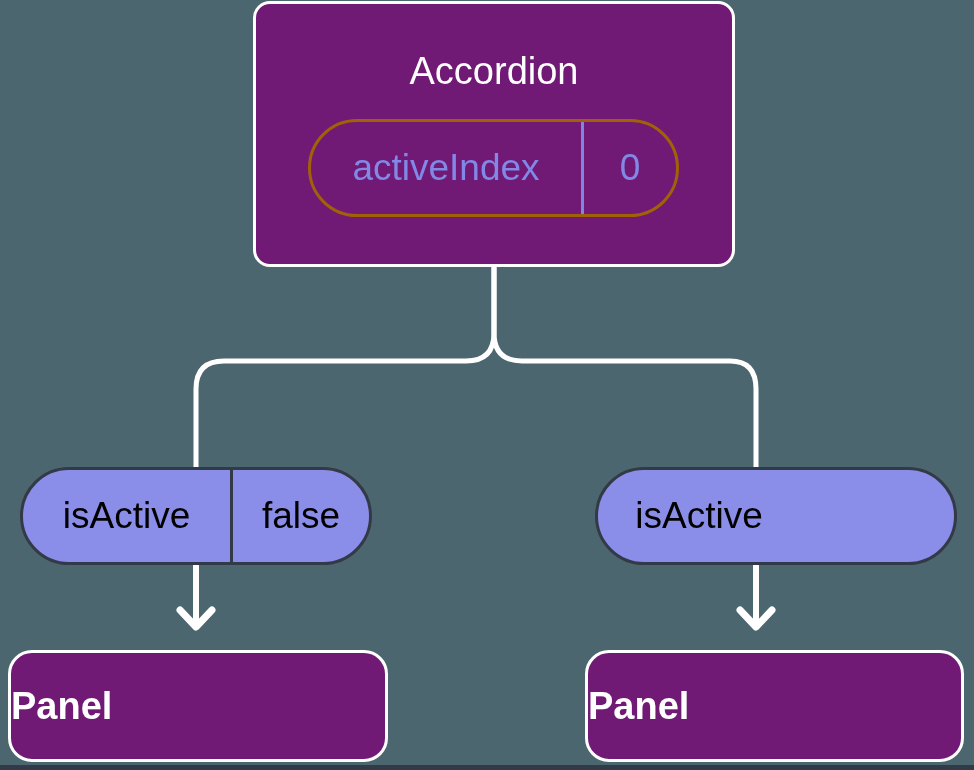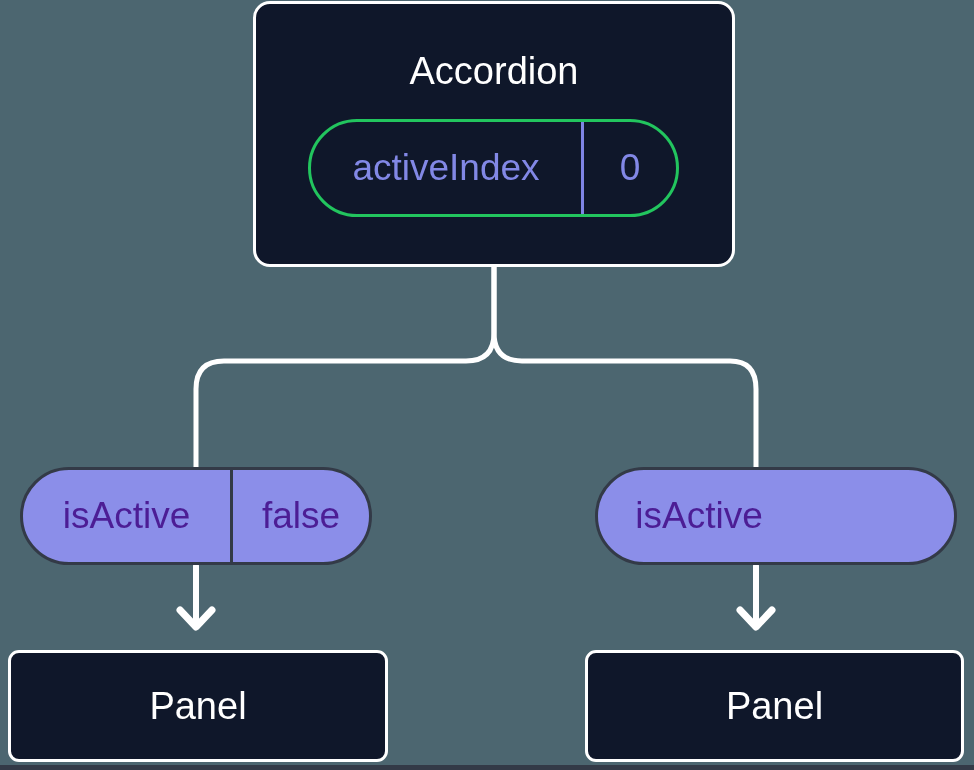--- a/index.html
+++ b/index.html
@@ -12,21 +12,21 @@
     overflow: hidden;
   }
   .connectors {
     position: absolute;
     left: 0; top: 0;
     width: 974px; height: 770px;
     z-index: 0;
   }
   .node {
     position: absolute;
-    background: #0f172a;
+    background: #701a75;
     border: 3px solid #FFFFFF;
     box-sizing: border-box;
     z-index: 1;
   }
   .accordion {
     left: 253px; top: 1px;
     width: 482px; height: 266px;
     border-radius: 17px;
   }
   .node-title {
@@ -48,43 +48,43 @@
   .pill-cell {
     display: flex;
     align-items: center;
     justify-content: center;
     font-size: 37px;
     font-weight: 500;
   }
   .pill-outline {
     left: 52px; top: 115px;
     width: 371px; height: 98px;
-    border: 3px solid #22c55e;
+    border: 3px solid #a16207;
     color: #8288E6;
   }
   .pill-outline .pill-name { flex: 1; }
   .pill-outline .pill-value { width: 92px; border-left: 3px solid #7F85E4; }
   .pill-filled {
     background: #8B8EE9;
     border: 3px solid #333A47;
-    color: #4c1d95;
+    color: #000000;
   }
   .pill-true  { left: 20px;  top: 467px; width: 352px; height: 98px; }
   .pill-true  .pill-name { width: 207px; }
   .pill-true  .pill-value { flex: 1; border-left: 3px solid #333A47; }
   .pill-false { left: 595px; top: 467px; width: 362px; height: 98px; }
   .pill-false .pill-name { width: 202px; }
   .pill-false .pill-value { flex: 1; border-left: 3px solid #333A47; }
   .panel {
-    border-radius: 11px;
+    border-radius: 24px;
     display: flex;
     align-items: center;
-    justify-content: center;
+    justify-content: flex-start;
     font-size: 38px;
-    font-weight: 400;
+    font-weight: 700;
     color: #FFFFFF;
   }
   .panel-left  { left: 8px;   top: 650px; width: 380px; height: 112px; }
   .panel-right { left: 585px; top: 650px; width: 379px; height: 112px; }
   .bottom-band {
     position: absolute;
     left: 0; bottom: 0;
     width: 100%; height: 5px;
     background: #333A47;
     z-index: 2;

